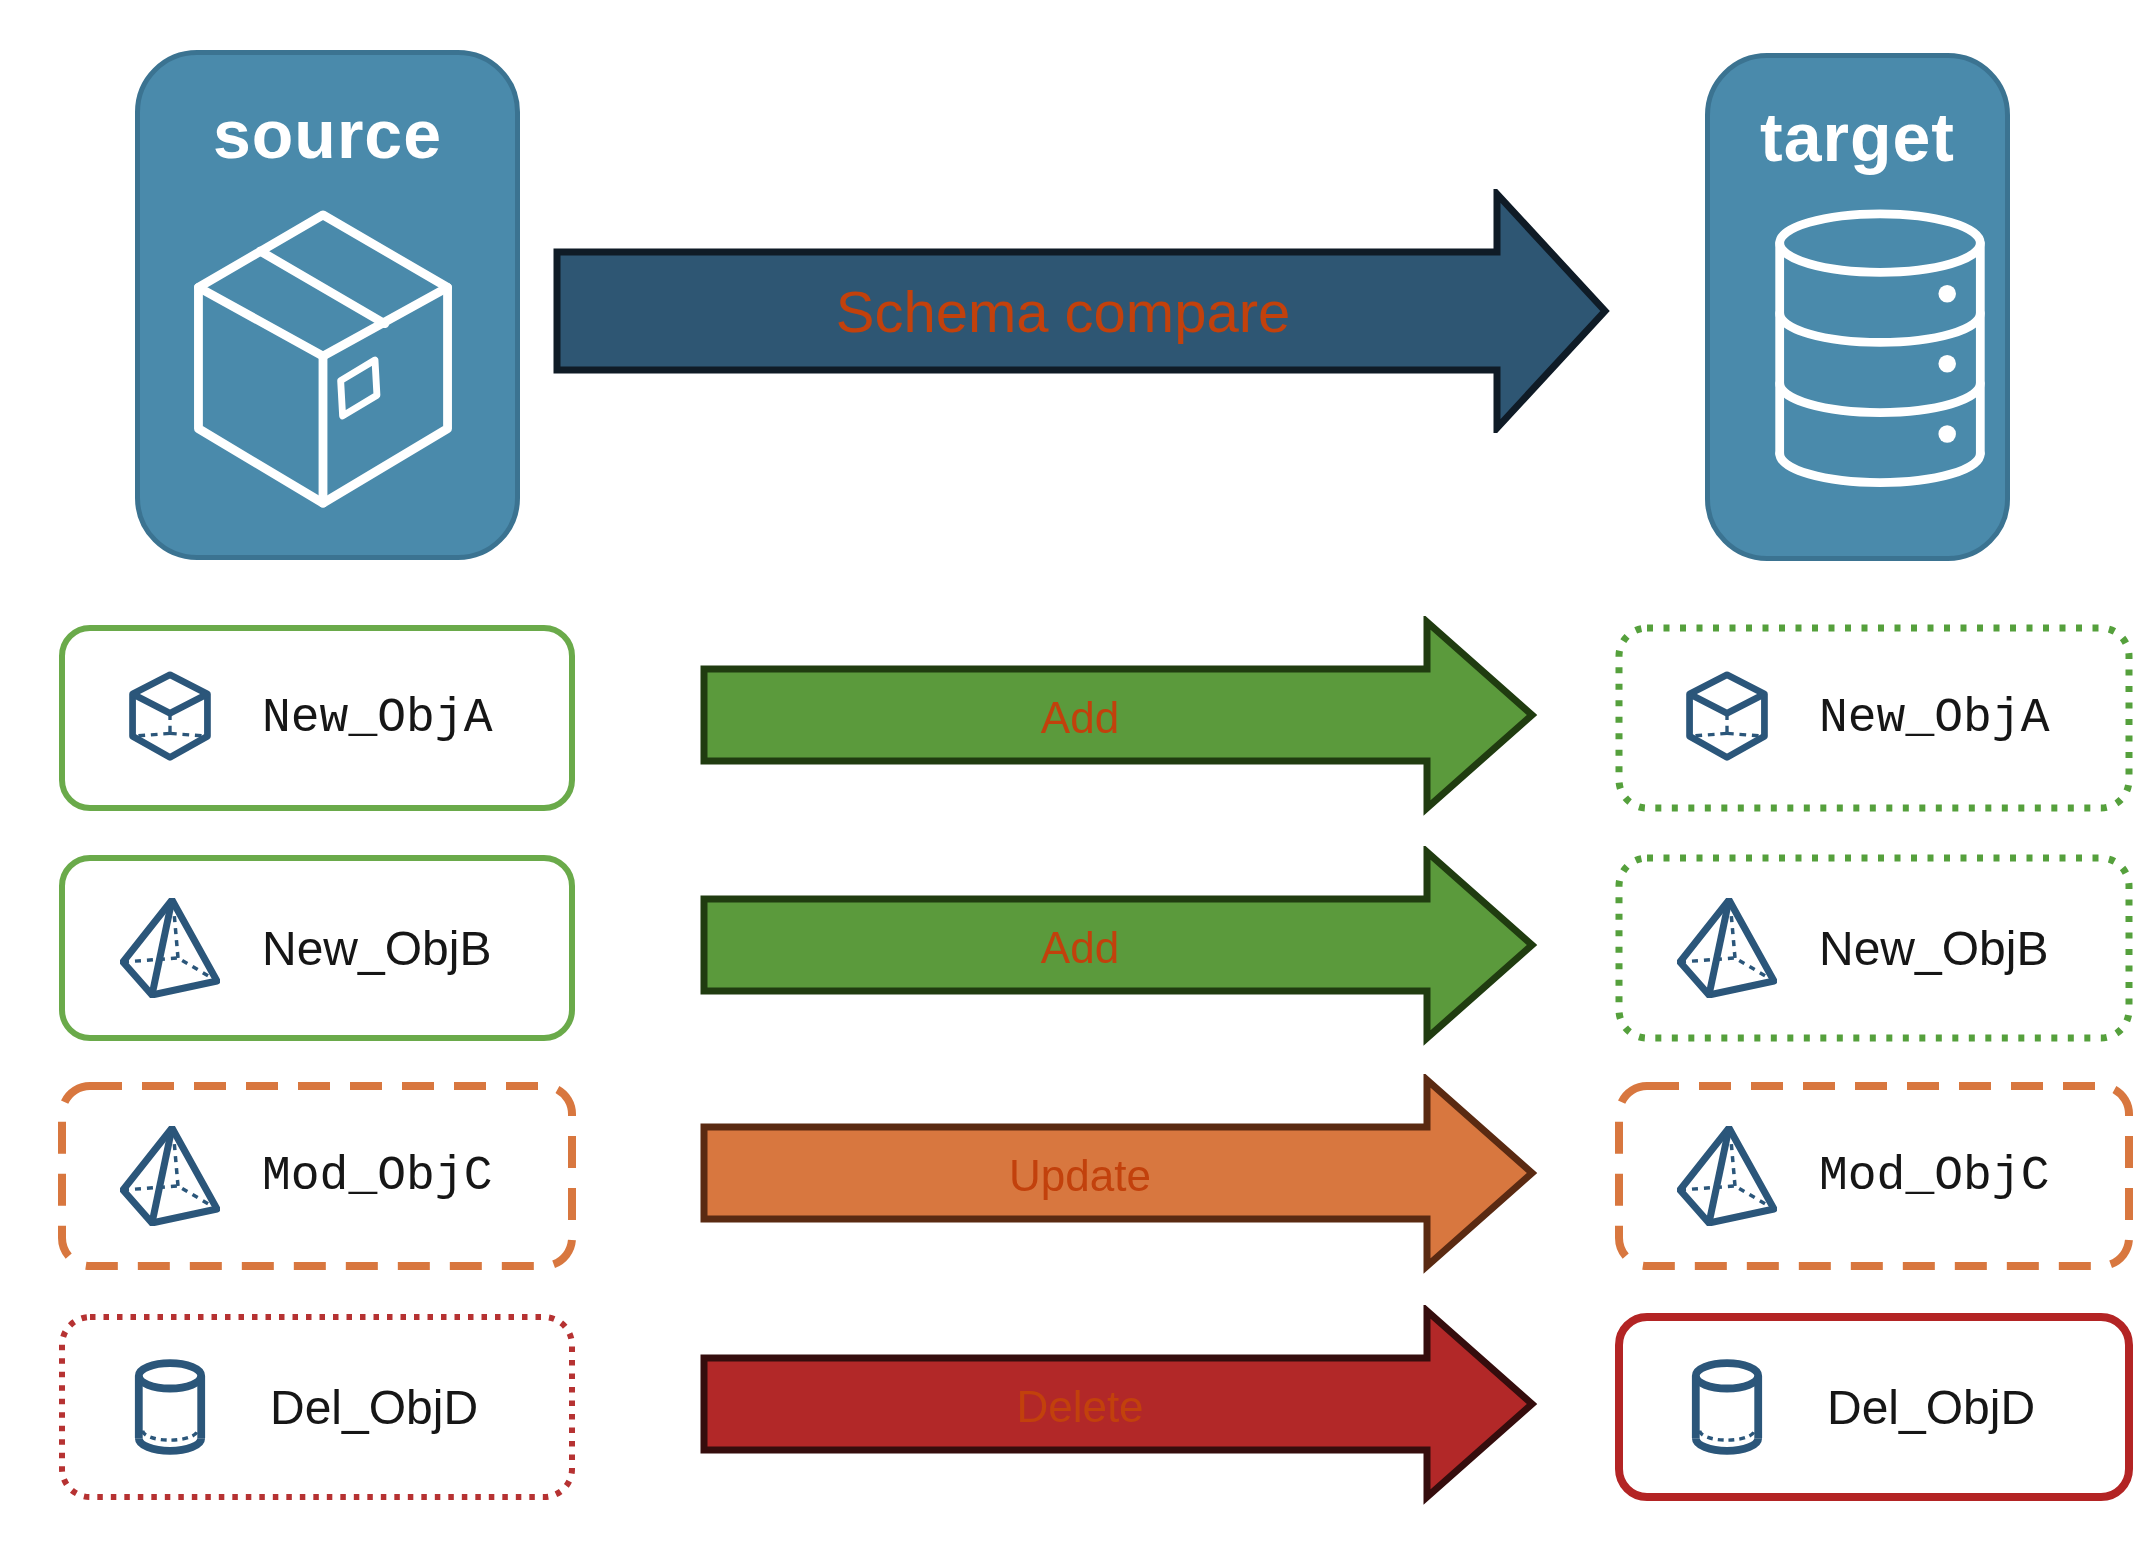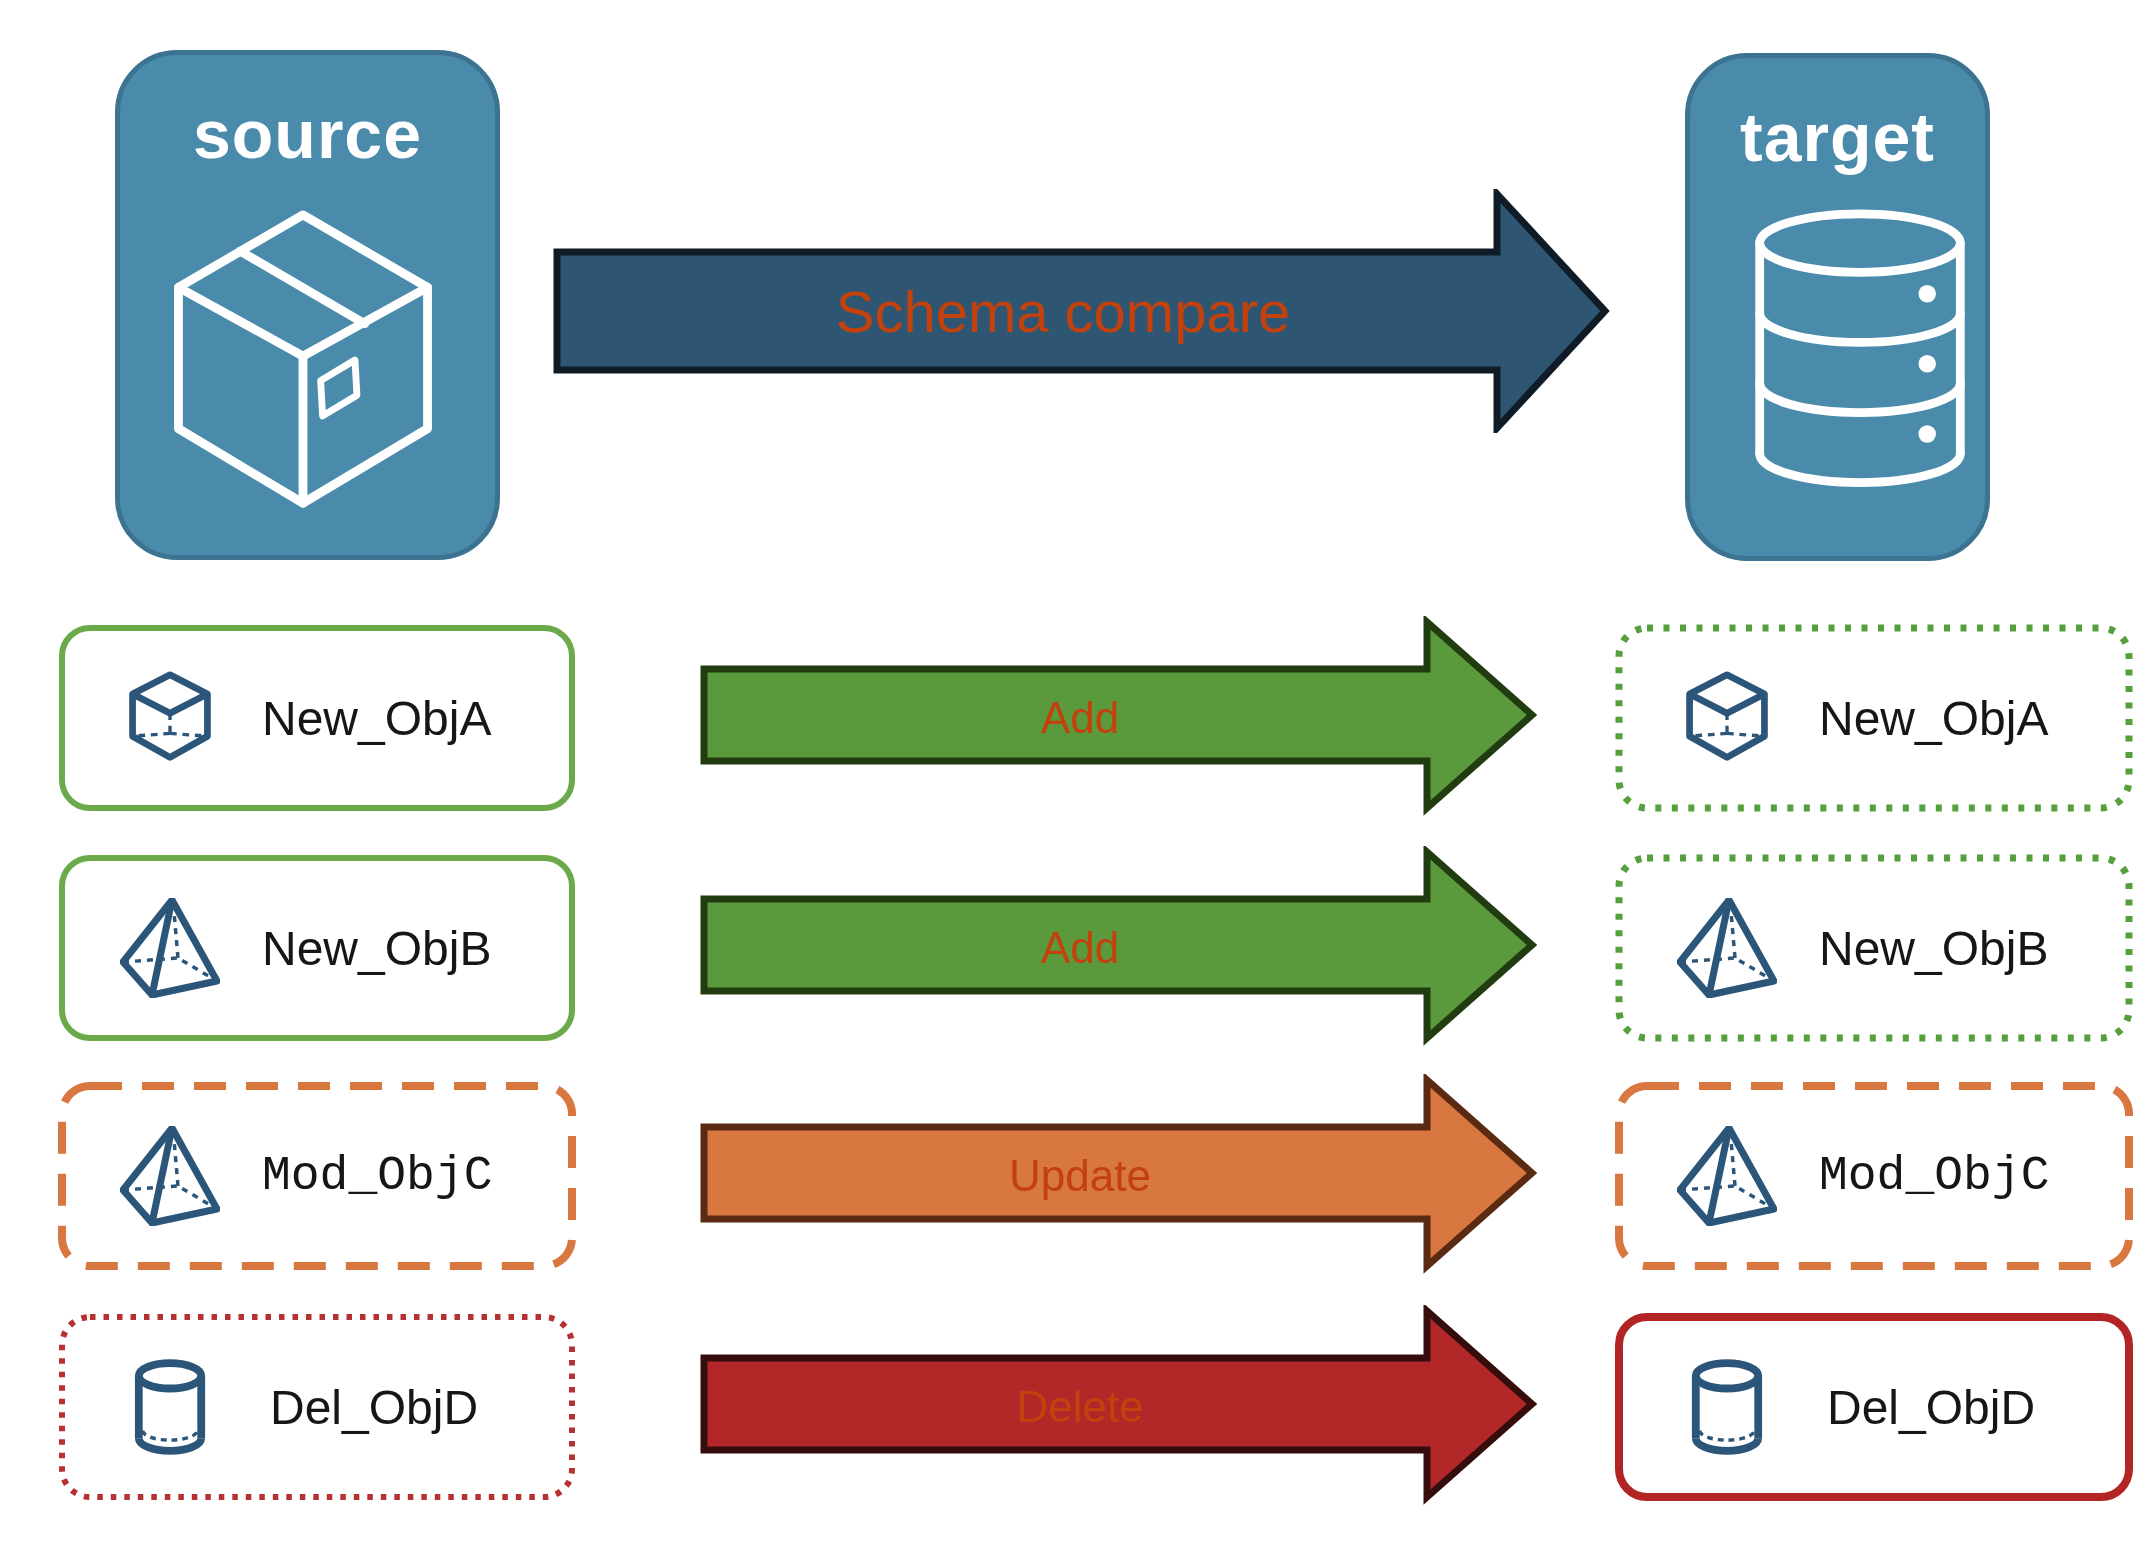--- a/index.html
+++ b/index.html
@@ -1,20 +1,20 @@
 <!DOCTYPE html>
 <html><head>
 <meta charset="utf-8">
 <style>
   html,body{margin:0;padding:0;background:#ffffff;}
   body{font-family:"Liberation Sans",sans-serif;}
   #canvas{position:relative;width:2150px;height:1550px;background:#ffffff;overflow:hidden;}
 
   
-  .node{position:absolute;background:#4a8aab;border:5px solid #3b7391;border-radius:62px;box-sizing:border-box;}
+  .node{position:absolute;background:#4a8aab;border:5px solid #3b7391;border-radius:62px;box-sizing:border-box;margin-left:20px;}
   #source-node{left:115px;top:50px;width:385px;height:510px;}
   #target-node{left:1685px;top:53px;width:305px;height:508px;}
   .node-title{position:absolute;top:40px;left:0;right:0;text-align:center;
               color:#ffffff;font-weight:bold;font-size:68px;letter-spacing:1px;}
   .node-icon{position:absolute;}
   #source-icon{left:50px;top:152px;}
   #target-icon{left:58px;top:147px;}
 
   
   #compare-arrow{position:absolute;left:553px;top:189px;width:1060px;height:244px;}
@@ -25,21 +25,21 @@
 
   
   .row-box{position:absolute;width:518px;height:188px;display:flex;align-items:center;
            padding-left:60px;gap:40px;box-sizing:border-box;background:#ffffff;}
   .border-svg{position:absolute;inset:0;width:100%;height:100%;pointer-events:none;}
   .icon-slot{width:104px;display:flex;justify-content:center;align-items:center;flex:0 0 104px;position:relative;z-index:1;}
   .obj-label{font-size:48px;color:#161616;position:relative;z-index:1;}
 
   .col-left{left:58px;}
   .col-right{left:1615px;}
-  .row-y0{top:624px;} .row-y1{top:854px;} .row-y2{top:1082px;font-family:Liberation Mono, monospace;} .row-y3{top:1313px;gap:48px;}
+  .row-y0{top:624px;font-family:Liberation Mono, monospace;} .row-y1{top:854px;} .row-y2{top:1082px;font-family:Liberation Mono, monospace;} .row-y3{top:1313px;gap:48px;}
 
   .mid-arrow{position:absolute;left:700px;width:840px;height:204px;}
   .mid-arrow svg{position:absolute;inset:0;}
   .mid-arrow .arrow-label{font-size:44px;padding-right:80px;}
   .arrow-y0{top:616px;} .arrow-y1{top:846px;} .arrow-y2{top:1074px;} .arrow-y3{top:1305px;}
 </style>
 </head>
 <body>
 
 <div id="canvas">

